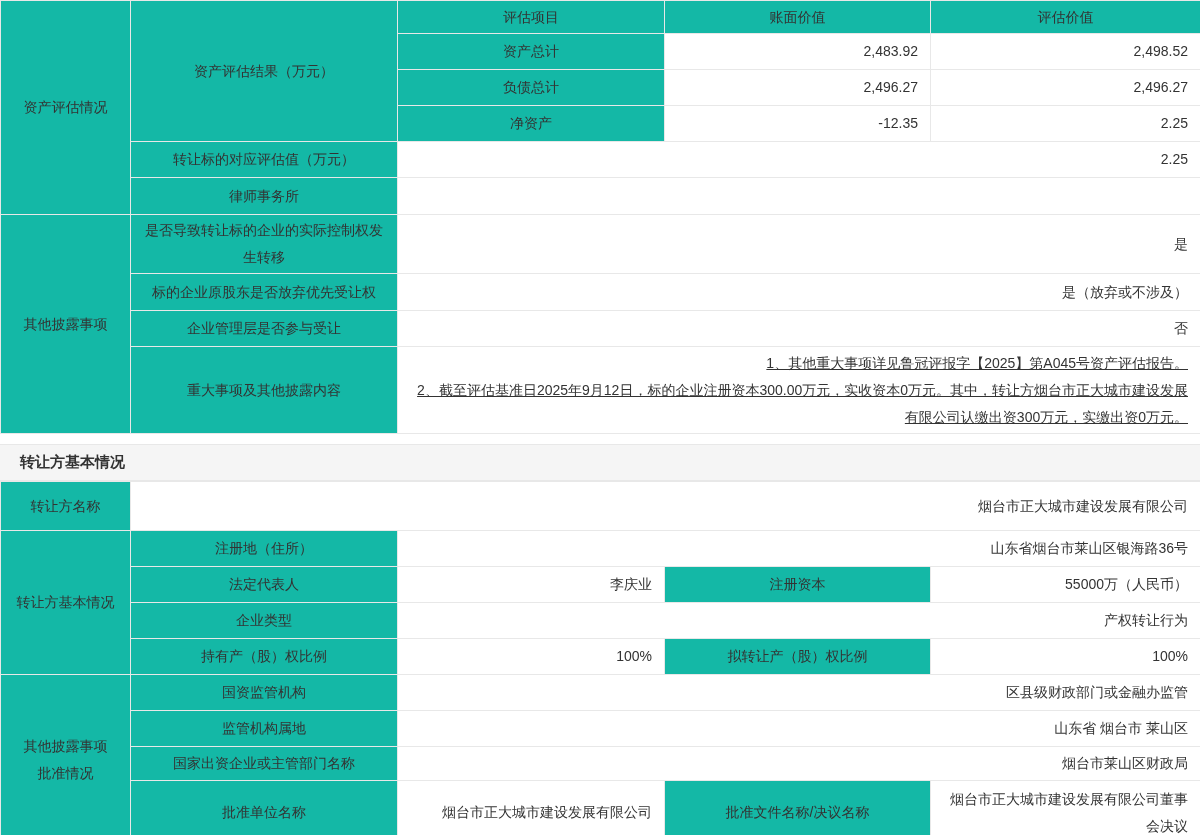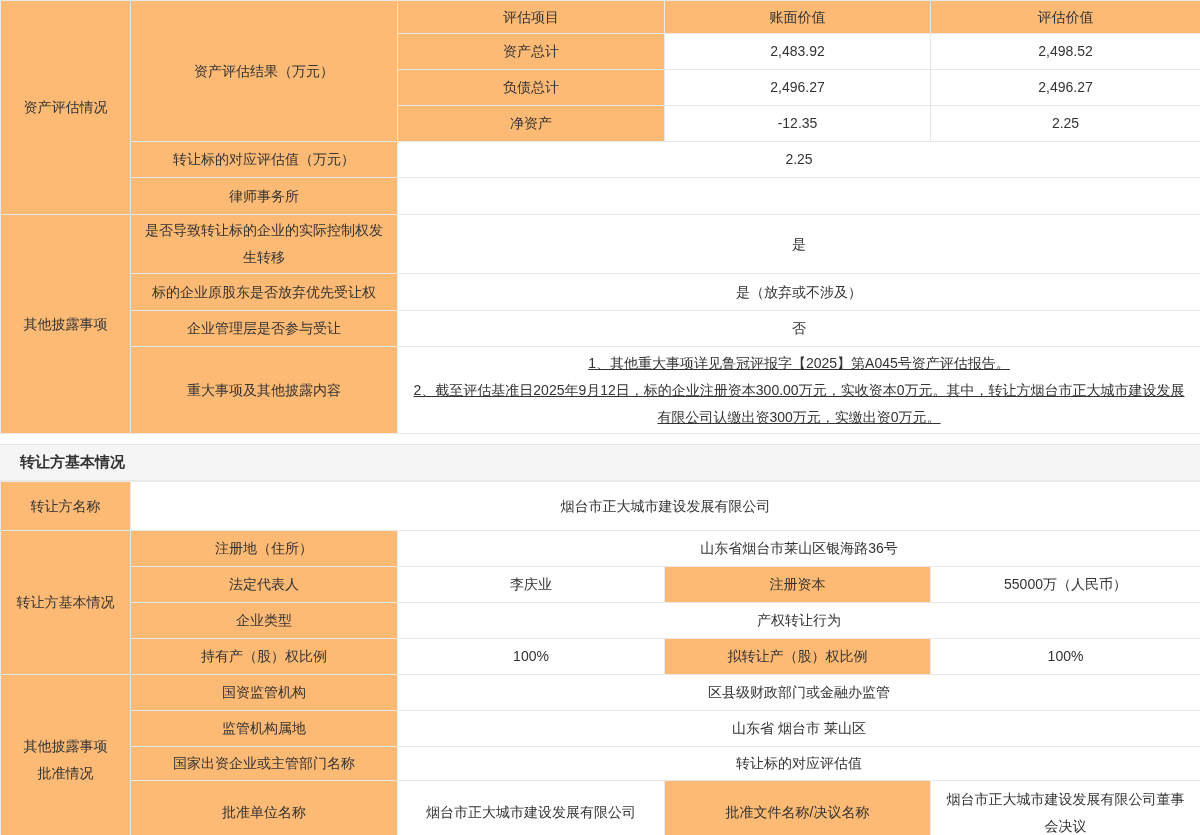--- a/index.html
+++ b/index.html
@@ -17,22 +17,22 @@
   table.grid td {
     border:1px solid #e8e8e8;
     font-size:14px;
     color:#333;
     line-height:27px;
     vertical-align:middle;
     padding:2px 12px;
     word-break:break-all;
     overflow:hidden;
   }
-  td.lab { background:#fdba74; text-align:center; }
-  td.val { background:#ffffff; text-align:center; }
+  td.lab { background:#14b8a6; text-align:center; }
+  td.val { background:#ffffff; text-align:right; }
   td.g-top { vertical-align:top; padding-top:20px; }
   td.multi { line-height:29px; padding-top:6px; padding-bottom:6px;text-decoration:underline; }
   tr.r33{height:33px} tr.r34{height:34px} tr.r36{height:36px} tr.r37{height:37px}
   tr.r38{height:49px} tr.r59{height:59px} tr.r64{height:64px} tr.r87{height:87px}
   .sec-bar {
     margin-top:10px;
     height:37px;
     background:#f5f5f5;
     border-top:1px solid #e8e8e8;
     border-bottom:1px solid #e8e8e8;
@@ -152,21 +152,21 @@
       </td>
       <td class="lab">国资监管机构</td>
       <td class="val" colspan="3">区县级财政部门或金融办监管</td>
     </tr>
     <tr class="r36">
       <td class="lab">监管机构属地</td>
       <td class="val" colspan="3">山东省 烟台市 莱山区</td>
     </tr>
     <tr class="r34">
       <td class="lab">国家出资企业或主管部门名称</td>
-      <td class="val" colspan="3">转让标的对应评估值</td>
+      <td class="val" colspan="3">烟台市莱山区财政局</td>
     </tr>
     <tr class="r64">
       <td class="lab">批准单位名称</td>
       <td class="val">烟台市正大城市建设发展有限公司</td>
       <td class="lab">批准文件名称/决议名称</td>
       <td class="val">烟台市正大城市建设发展有限公司董事会决议</td>
     </tr>
   </tbody>
 </table>
 

